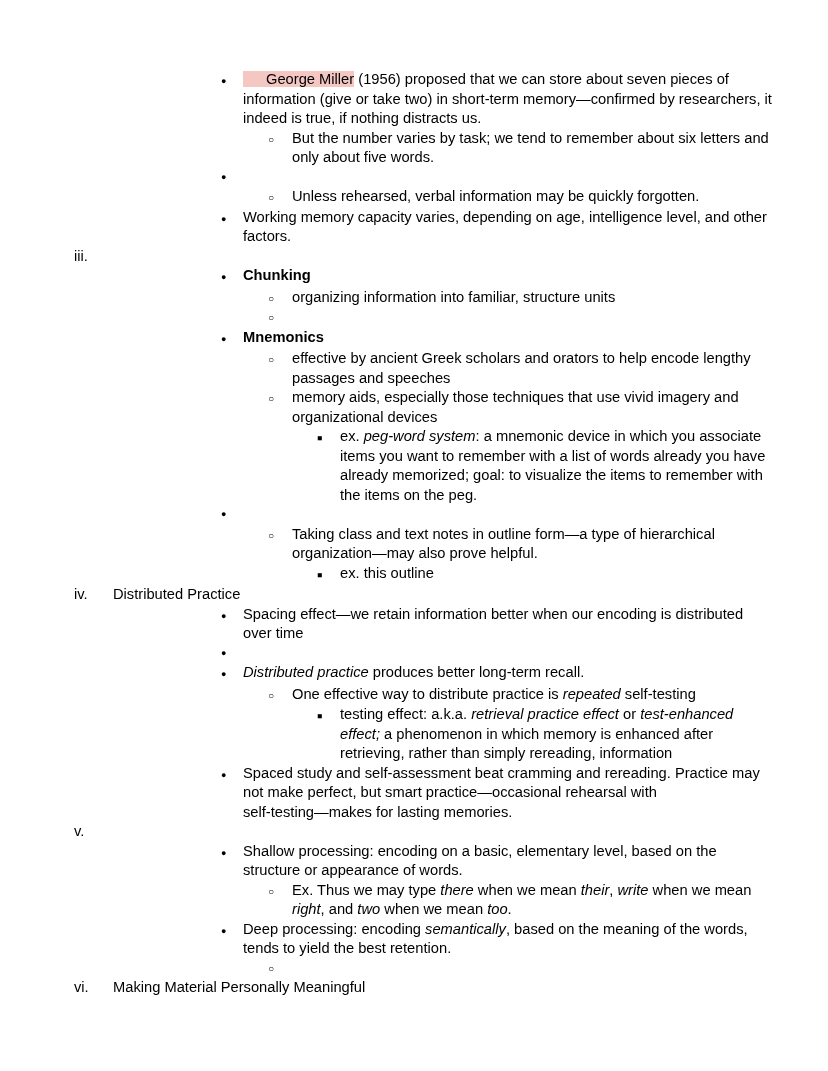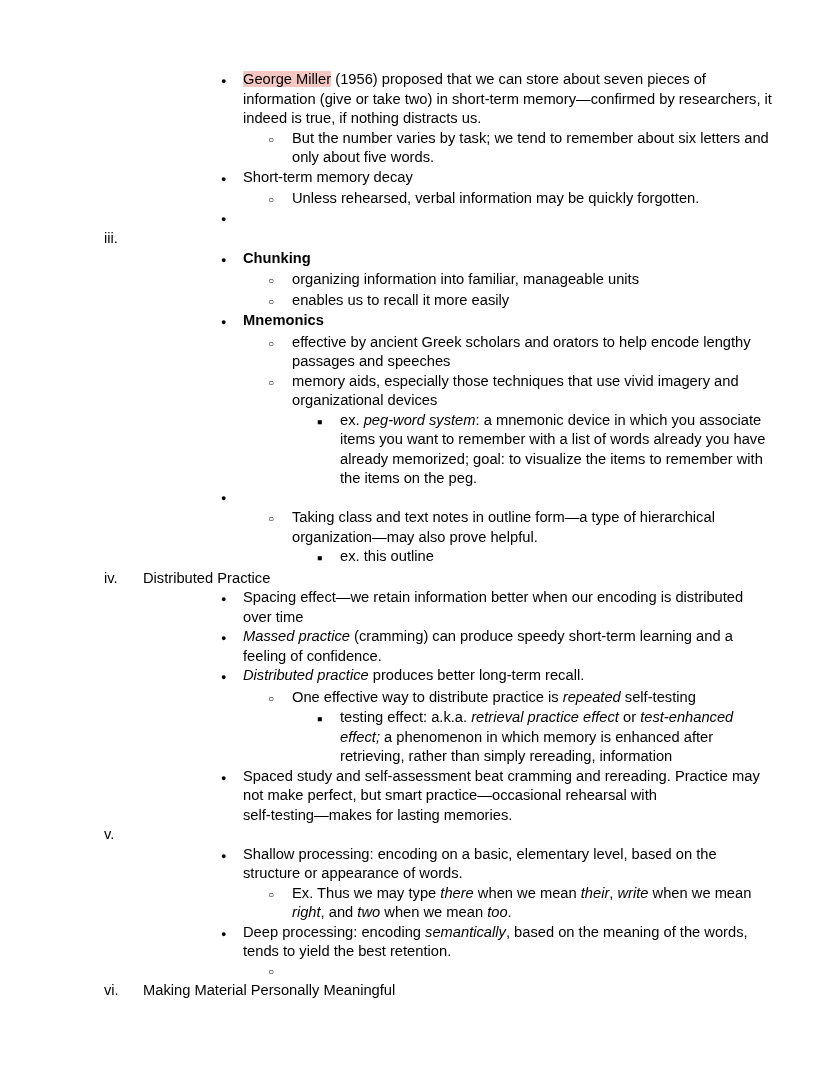--- a/index.html
+++ b/index.html
@@ -29,72 +29,72 @@
   .marker {
     flex: 0 0 auto;
     line-height: 19.5px;
     font-family: "Liberation Sans", "DejaVu Sans", sans-serif;
   }
   .content {
     flex: 1 1 auto;
     white-space: pre-wrap;
     min-width: 0;
   }
-  .level-0 { padding-left: 104px; } .level-0 > .marker { width: 39px; }
+  .level-0 { padding-left: 74px; } .level-0 > .marker { width: 39px; }
   .level-1 { padding-left: 221px; } .level-1 > .marker { width: 22px; }
   .level-2 { padding-left: 268px; } .level-2 > .marker { width: 24px; }
   .level-3 { padding-left: 317px; } .level-3 > .marker { width: 23px; }
   .glyph-disc   { font-size: 9px; }
   .glyph-circle { font-size: 10px; }
   .glyph-square { font-size: 8.5px; }
   .b  { font-weight: bold; text-align: center; }
   .i  { font-style: italic; margin-top: 30px; }
-  .hl { background-color: var(--hl, #f4c7c3); }
+  .hl { background-color: var(--hl, #f4c7c3); padding-left: 23px; }
 </style>
 </head>
 <body>
 
 <div class="doc" style="color: rgb(0, 0, 0);">
   <div>
       <div class="item level-1">
         <div class="marker glyph-disc">●</div>
         <div class="content"><span class="hl">George Miller</span><span> (1956) proposed that we can store about seven pieces of
 information (give or take two) in short-term memory—confirmed by researchers, it
 indeed is true, if nothing distracts us.</span></div>
       </div>
       <div class="item level-2">
         <div class="marker glyph-circle">○</div>
         <div class="content"><span>But the number varies by task; we tend to remember about six letters and
 only about five words.</span></div>
       </div>
       <div class="item level-1">
         <div class="marker glyph-disc">●</div>
-        <div class="content"><span>Short-term memory decay</span></div>
       </div>
       <div class="item level-2">
         <div class="marker glyph-circle">○</div>
         <div class="content"><span>Unless rehearsed, verbal information may be quickly forgotten.</span></div>
       </div>
       <div class="item level-1">
         <div class="marker glyph-disc">●</div>
+        <div class="content"><span>Working memory capacity varies, depending on age, intelligence level, and other
+factors.</span></div>
       </div>
       <div class="item level-0">
         <div class="marker numeral">iii.</div>
       </div>
       <div class="item level-1">
         <div class="marker glyph-disc">●</div>
         <div class="content"><span class="b">Chunking</span></div>
       </div>
       <div class="item level-2">
         <div class="marker glyph-circle">○</div>
-        <div class="content"><span>organizing information into familiar, manageable units</span></div>
+        <div class="content"><span>organizing information into familiar, structure units</span></div>
       </div>
       <div class="item level-2">
         <div class="marker glyph-circle">○</div>
-        <div class="content"><span>enables us to recall it more easily</span></div>
       </div>
       <div class="item level-1">
         <div class="marker glyph-disc">●</div>
         <div class="content"><span class="b">Mnemonics</span></div>
       </div>
       <div class="item level-2">
         <div class="marker glyph-circle">○</div>
         <div class="content"><span>effective by ancient Greek scholars and orators to help encode lengthy
 passages and speeches</span></div>
       </div>
@@ -126,22 +126,20 @@
         <div class="marker numeral">iv.</div>
         <div class="content"><span>Distributed Practice</span></div>
       </div>
       <div class="item level-1">
         <div class="marker glyph-disc">●</div>
         <div class="content"><span>Spacing effect—we retain information better when our encoding is distributed
 over time</span></div>
       </div>
       <div class="item level-1">
         <div class="marker glyph-disc">●</div>
-        <div class="content"><span class="i">Massed practice</span><span> (cramming) can produce speedy short-term learning and a
-feeling of confidence.</span></div>
       </div>
       <div class="item level-1">
         <div class="marker glyph-disc">●</div>
         <div class="content"><span class="i">Distributed practice</span><span> produces better long-term recall.</span></div>
       </div>
       <div class="item level-2">
         <div class="marker glyph-circle">○</div>
         <div class="content"><span>One effective way to distribute practice is </span><span class="i">repeated</span><span> self-testing</span></div>
       </div>
       <div class="item level-3">

